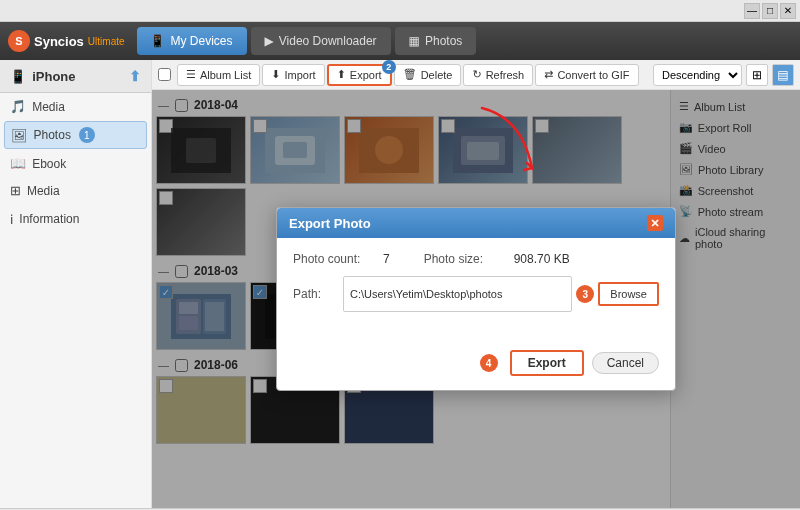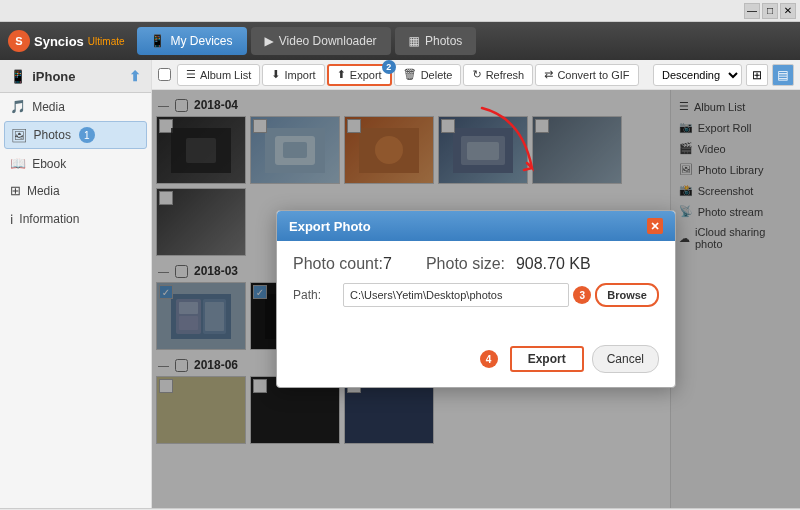--- a/index.html
+++ b/index.html
@@ -219,57 +219,57 @@
       border-radius: 4px 4px 0 0; font-size: 13px; font-weight: bold;
     }
     .modal-close {
       width: 16px; height: 16px; background: #e85d2d;
       border-radius: 2px; display: flex; align-items: center; justify-content: center;
       cursor: pointer; color: white; font-size: 11px;
     }
     .modal-body { padding: 14px 16px; }
     .modal-row {
       display: flex; align-items: center; margin-bottom: 10px;
-      font-size: 16px; color: #555;
+      font-size: 12px; color: #555;
     }
     .modal-label { width: 90px; }
     .modal-value { color: #333; font-weight: 500; }
     .modal-path-row {
       display: flex; align-items: center; margin-bottom: 24px;
     }
     .modal-path-label { width: 50px; font-size: 12px; color: #555; }
     .modal-path-input {
-      flex: 1; height: 24px; border: 1px solid #ccc;
+      flex: 1; height: 36px; border: 1px solid #ccc;
       padding: 0 6px; font-size: 11px; color: #333; border-radius: 2px;
     }
     .circle-badge {
       width: 18px; height: 18px; background: #e85d2d; color: white;
       border-radius: 50%; display: flex; align-items: center; justify-content: center;
       font-size: 10px; font-weight: bold; margin: 0 4px;
     }
     .browse-btn {
       height: 24px; padding: 0 10px;
       background: white; border: 2px solid #e85d2d;
-      border-radius: 11px; cursor: pointer;
-      font-size: 11px; color: #333; font-weight: bold;
+      border-radius: 2px; cursor: pointer;
+      font-size: 11px; color: #333; font-weight: normal;
       display: flex; align-items: center;
     }
     .modal-footer {
       display: flex; justify-content: flex-end; gap: 8px; padding: 0 16px 14px;
       align-items: center;
     }
     .export-btn {
       height: 26px; padding: 0 16px;
       background: white; border: 2px solid #e85d2d;
       border-radius: 3px; cursor: pointer;
       font-size: 12px; color: #333; font-weight: bold;
       display: flex; align-items: center;
     }
     .cancel-btn {
-      height: 28px; padding: 0 14px;
+      height: 22px; padding: 0 14px;
       background: #f0f0f0; border: 1px solid #ccc;
       border-radius: 13px; cursor: pointer;
       font-size: 12px; color: #333;
       display: flex; align-items: center;
     }
   </style>
 </head>
 <body>
 
 <div class="title-bar">

